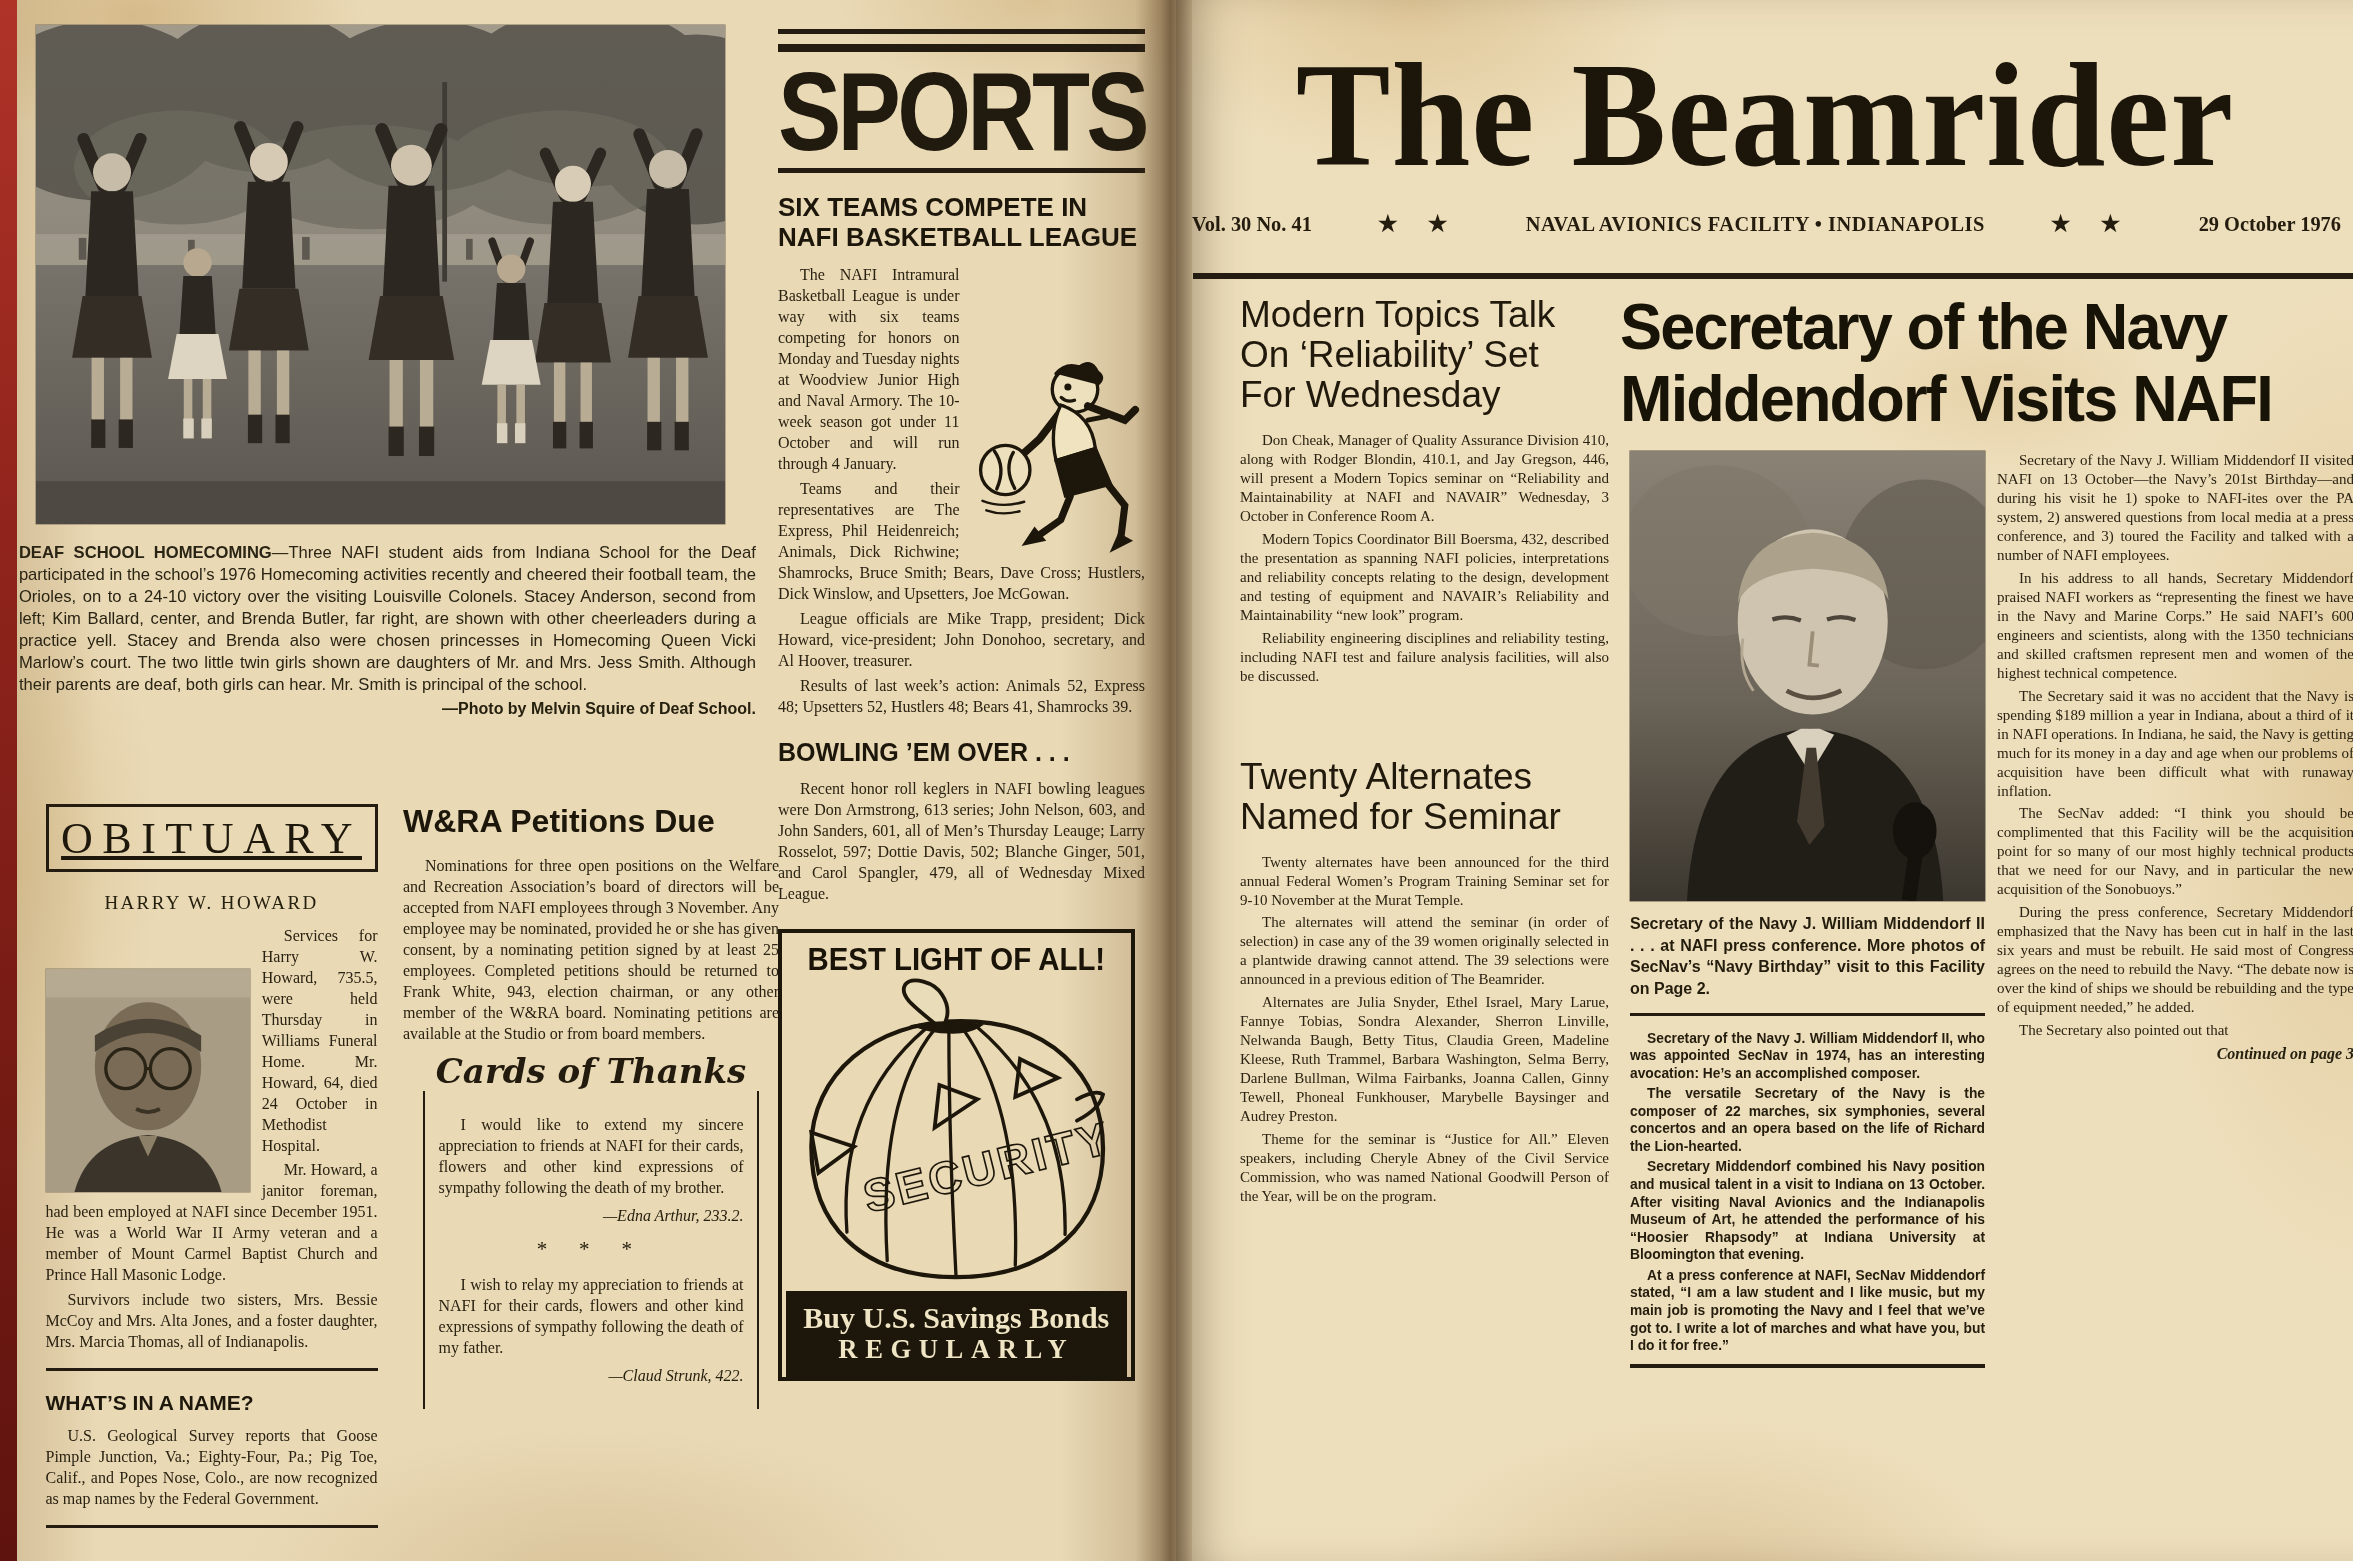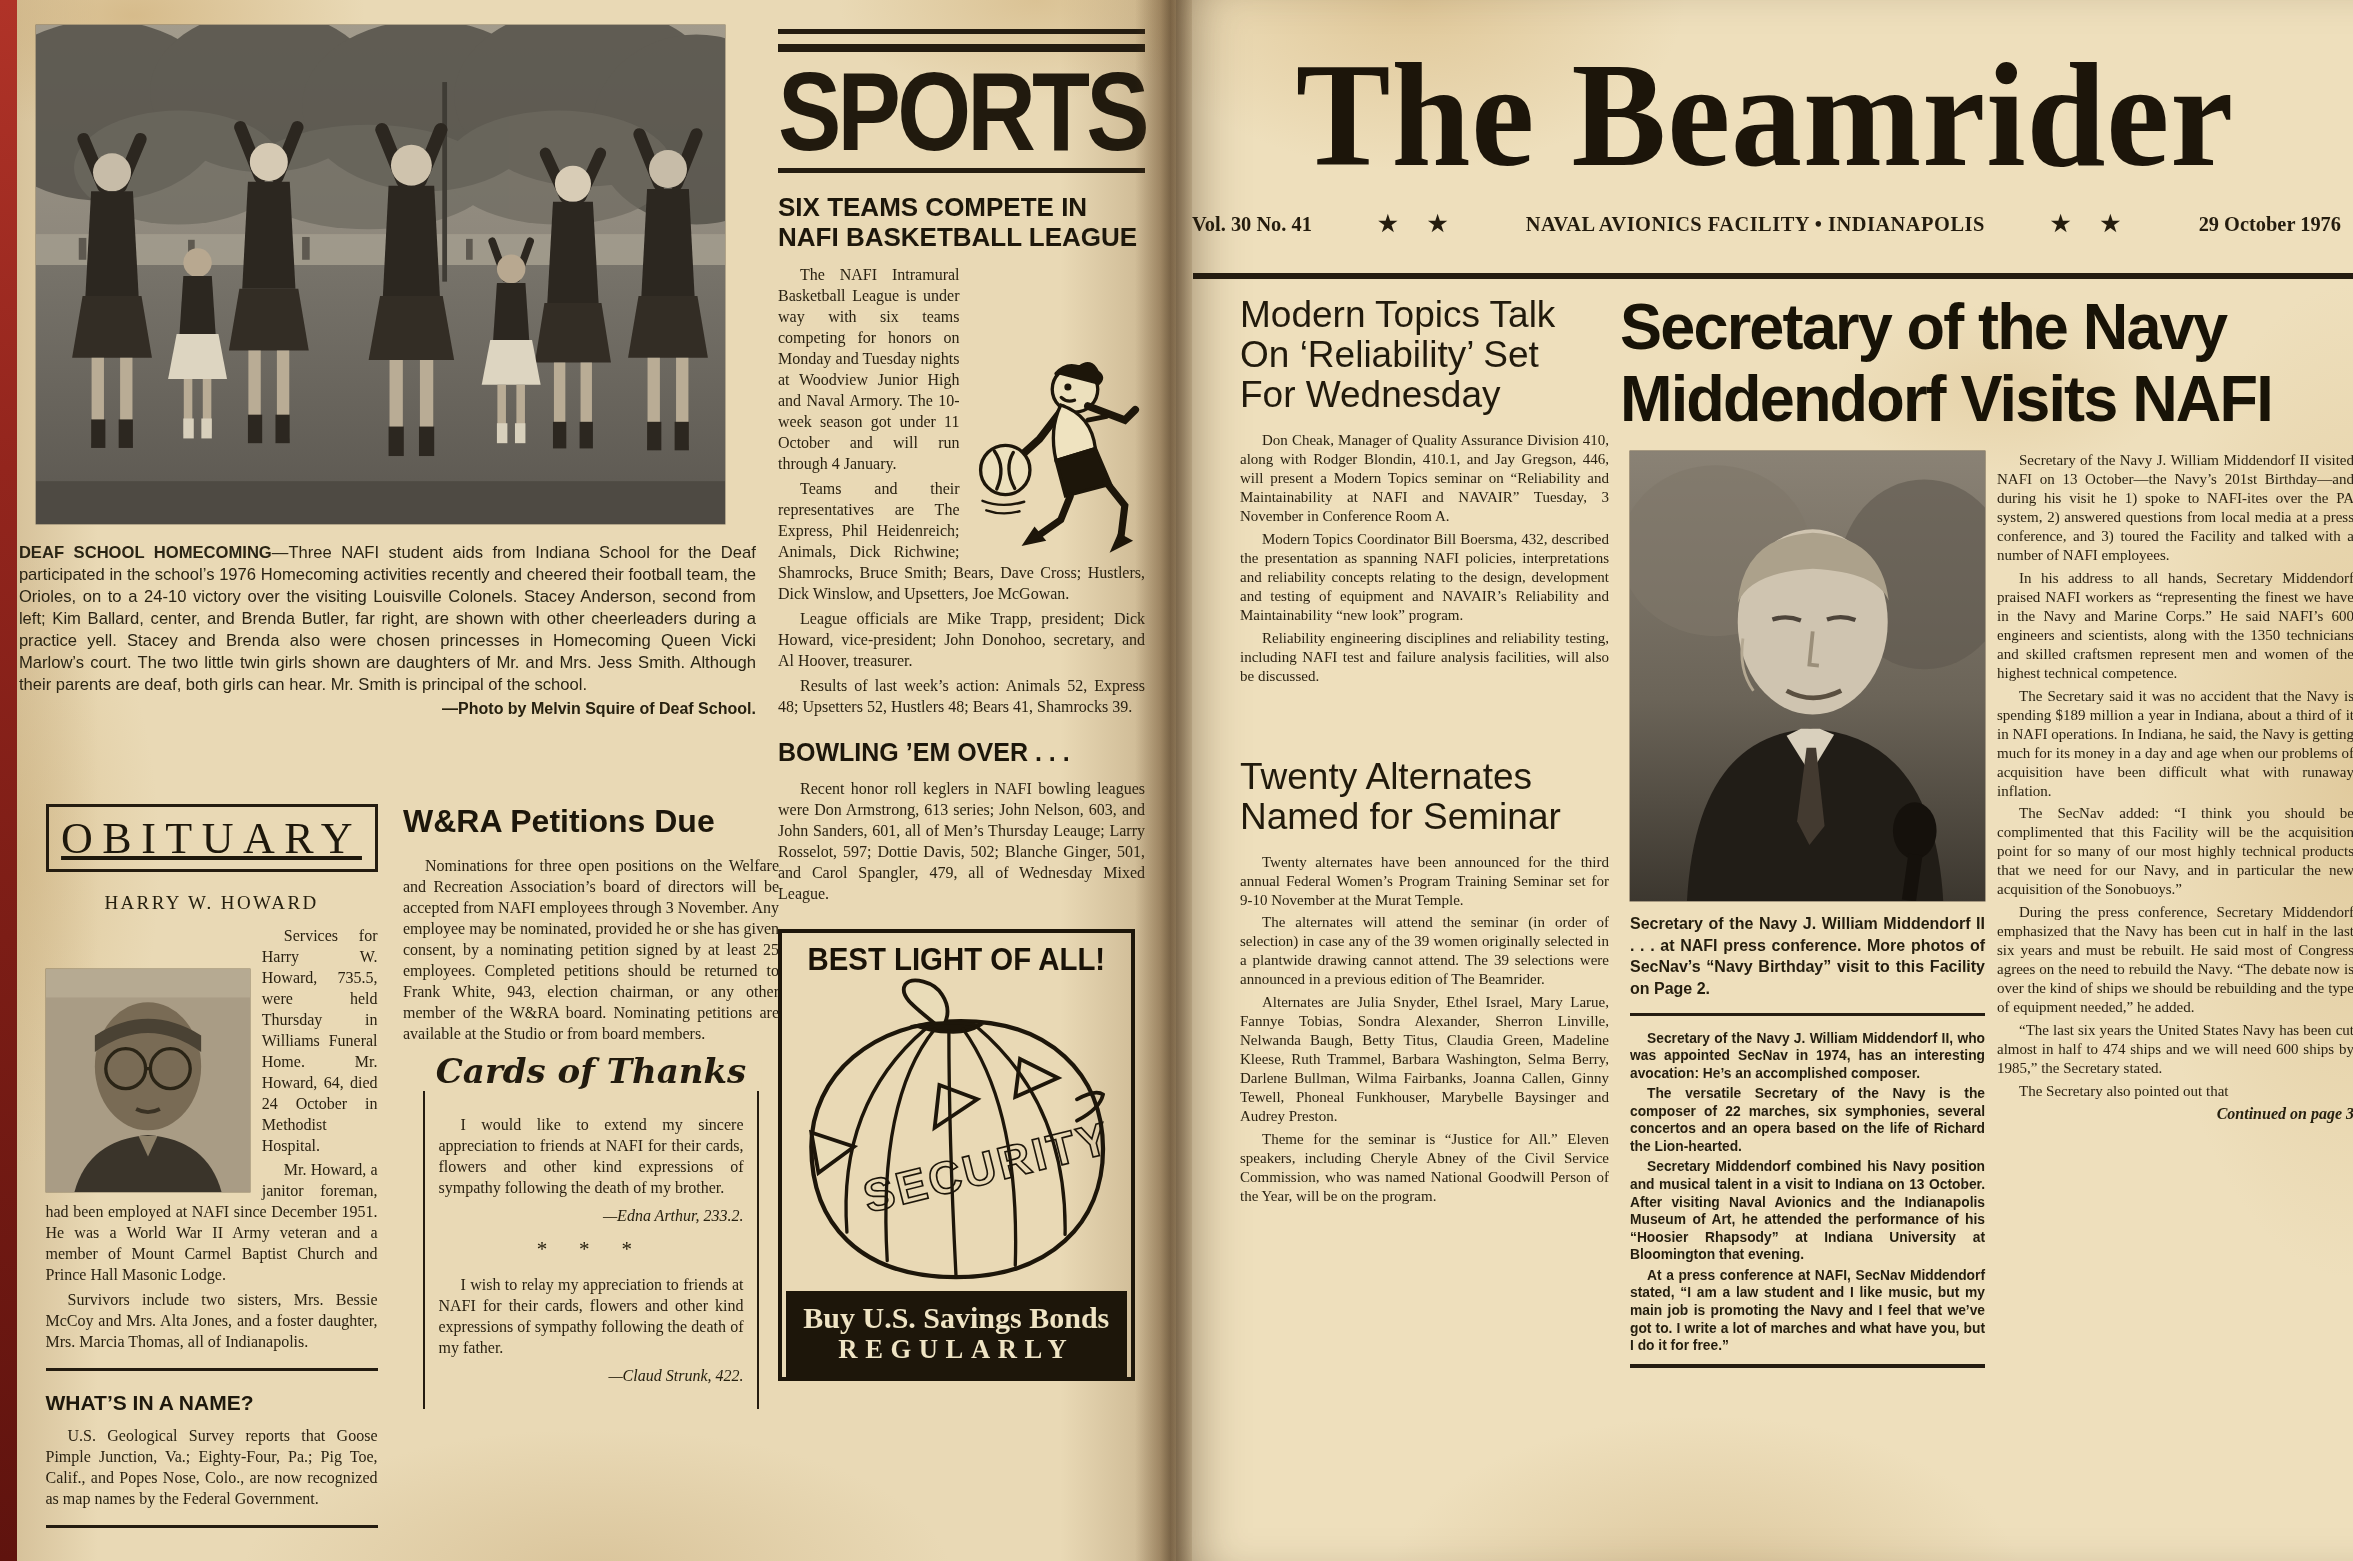--- a/index.html
+++ b/index.html
@@ -368,21 +368,21 @@
   </div>
   <div class="rule rule-top"></div>
 
   <div class="col1">
     <div class="mt-head">
       <span>Modern Topics Talk</span>
       <span>On ‘Reliability’ Set</span>
       <span>For Wednesday</span>
     </div>
     <div class="body-copy">
-      <p>Don Cheak, Manager of Quality Assurance Division 410, along with Rodger Blondin, 410.1, and Jay Gregson, 446, will present a Modern Topics seminar on “Reliability and Maintainability at NAFI and NAVAIR” Tuesday, 3 November in Conference Room A.</p>
+      <p>Don Cheak, Manager of Quality Assurance Division 410, along with Rodger Blondin, 410.1, and Jay Gregson, 446, will present a Modern Topics seminar on “Reliability and Maintainability at NAFI and NAVAIR” Wednesday, 3 October in Conference Room A.</p>
       <p>Modern Topics Coordinator Bill Boersma, 432, described the presentation as spanning NAFI policies, interpretations and reliability concepts relating to the design, development and testing of equipment and NAVAIR’s Reliability and Maintainability “new look” program.</p>
       <p>Reliability engineering disciplines and reliability testing, including NAFI test and failure analysis facilities, will also be discussed.</p>
     </div>
     <div class="ta-head">
       <span>Twenty Alternates</span>
       <span>Named for Seminar</span>
     </div>
     <div class="body-copy">
       <p>Twenty alternates have been announced for the third annual Federal Women’s Program Training Seminar set for 9-10 November at the Murat Temple.</p>
       <p>The alternates will attend the seminar (in order of selection) in case any of the 39 women originally selected in a plantwide drawing cannot attend. The 39 selections were announced in a previous edition of The Beamrider.</p>
@@ -434,21 +434,20 @@
     <div class="rule bot-rule"></div>
   </div>
 
   <div class="col3">
     <div class="body-copy">
       <p>Secretary of the Navy J. William Middendorf II visited NAFI on 13 October—the Navy’s 201st Birthday—and during his visit he 1) spoke to NAFI-ites over the PA system, 2) answered questions from local media at a press conference, and 3) toured the Facility and talked with a number of NAFI employees.</p>
       <p>In his address to all hands, Secretary Middendorf praised NAFI workers as “representing the finest we have in the Navy and Marine Corps.” He said NAFI’s 600 engineers and scientists, along with the 1350 technicians and skilled craftsmen represent men and women of the highest technical competence.</p>
       <p>The Secretary said it was no accident that the Navy is spending $189 million a year in Indiana, about a third of it in NAFI operations. In Indiana, he said, the Navy is getting much for its money in a day and age when our problems of acquisition have been difficult what with runaway inflation.</p>
       <p>The SecNav added: “I think you should be complimented that this Facility will be the acquisition point for so many of our most highly technical products that we need for our Navy, and in particular the new acquisition of the Sonobuoys.”</p>
       <p>During the press conference, Secretary Middendorf emphasized that the Navy has been cut in half in the last six years and must be rebuilt. He said most of Congress agrees on the need to rebuild the Navy. “The debate now is over the kind of ships we should be rebuilding and the type of equipment needed,” he added.</p>
-      <p>“The last six years the United States Navy has been cut almost in half to 474 ships and we will need 600 ships by 1985,” the Secretary stated.</p>
       <p>The Secretary also pointed out that</p>
     </div>
     <span class="continued">Continued on page 3</span>
   </div>
 </div>
 
 <div id="fold"></div>
 
 
 </body></html>

